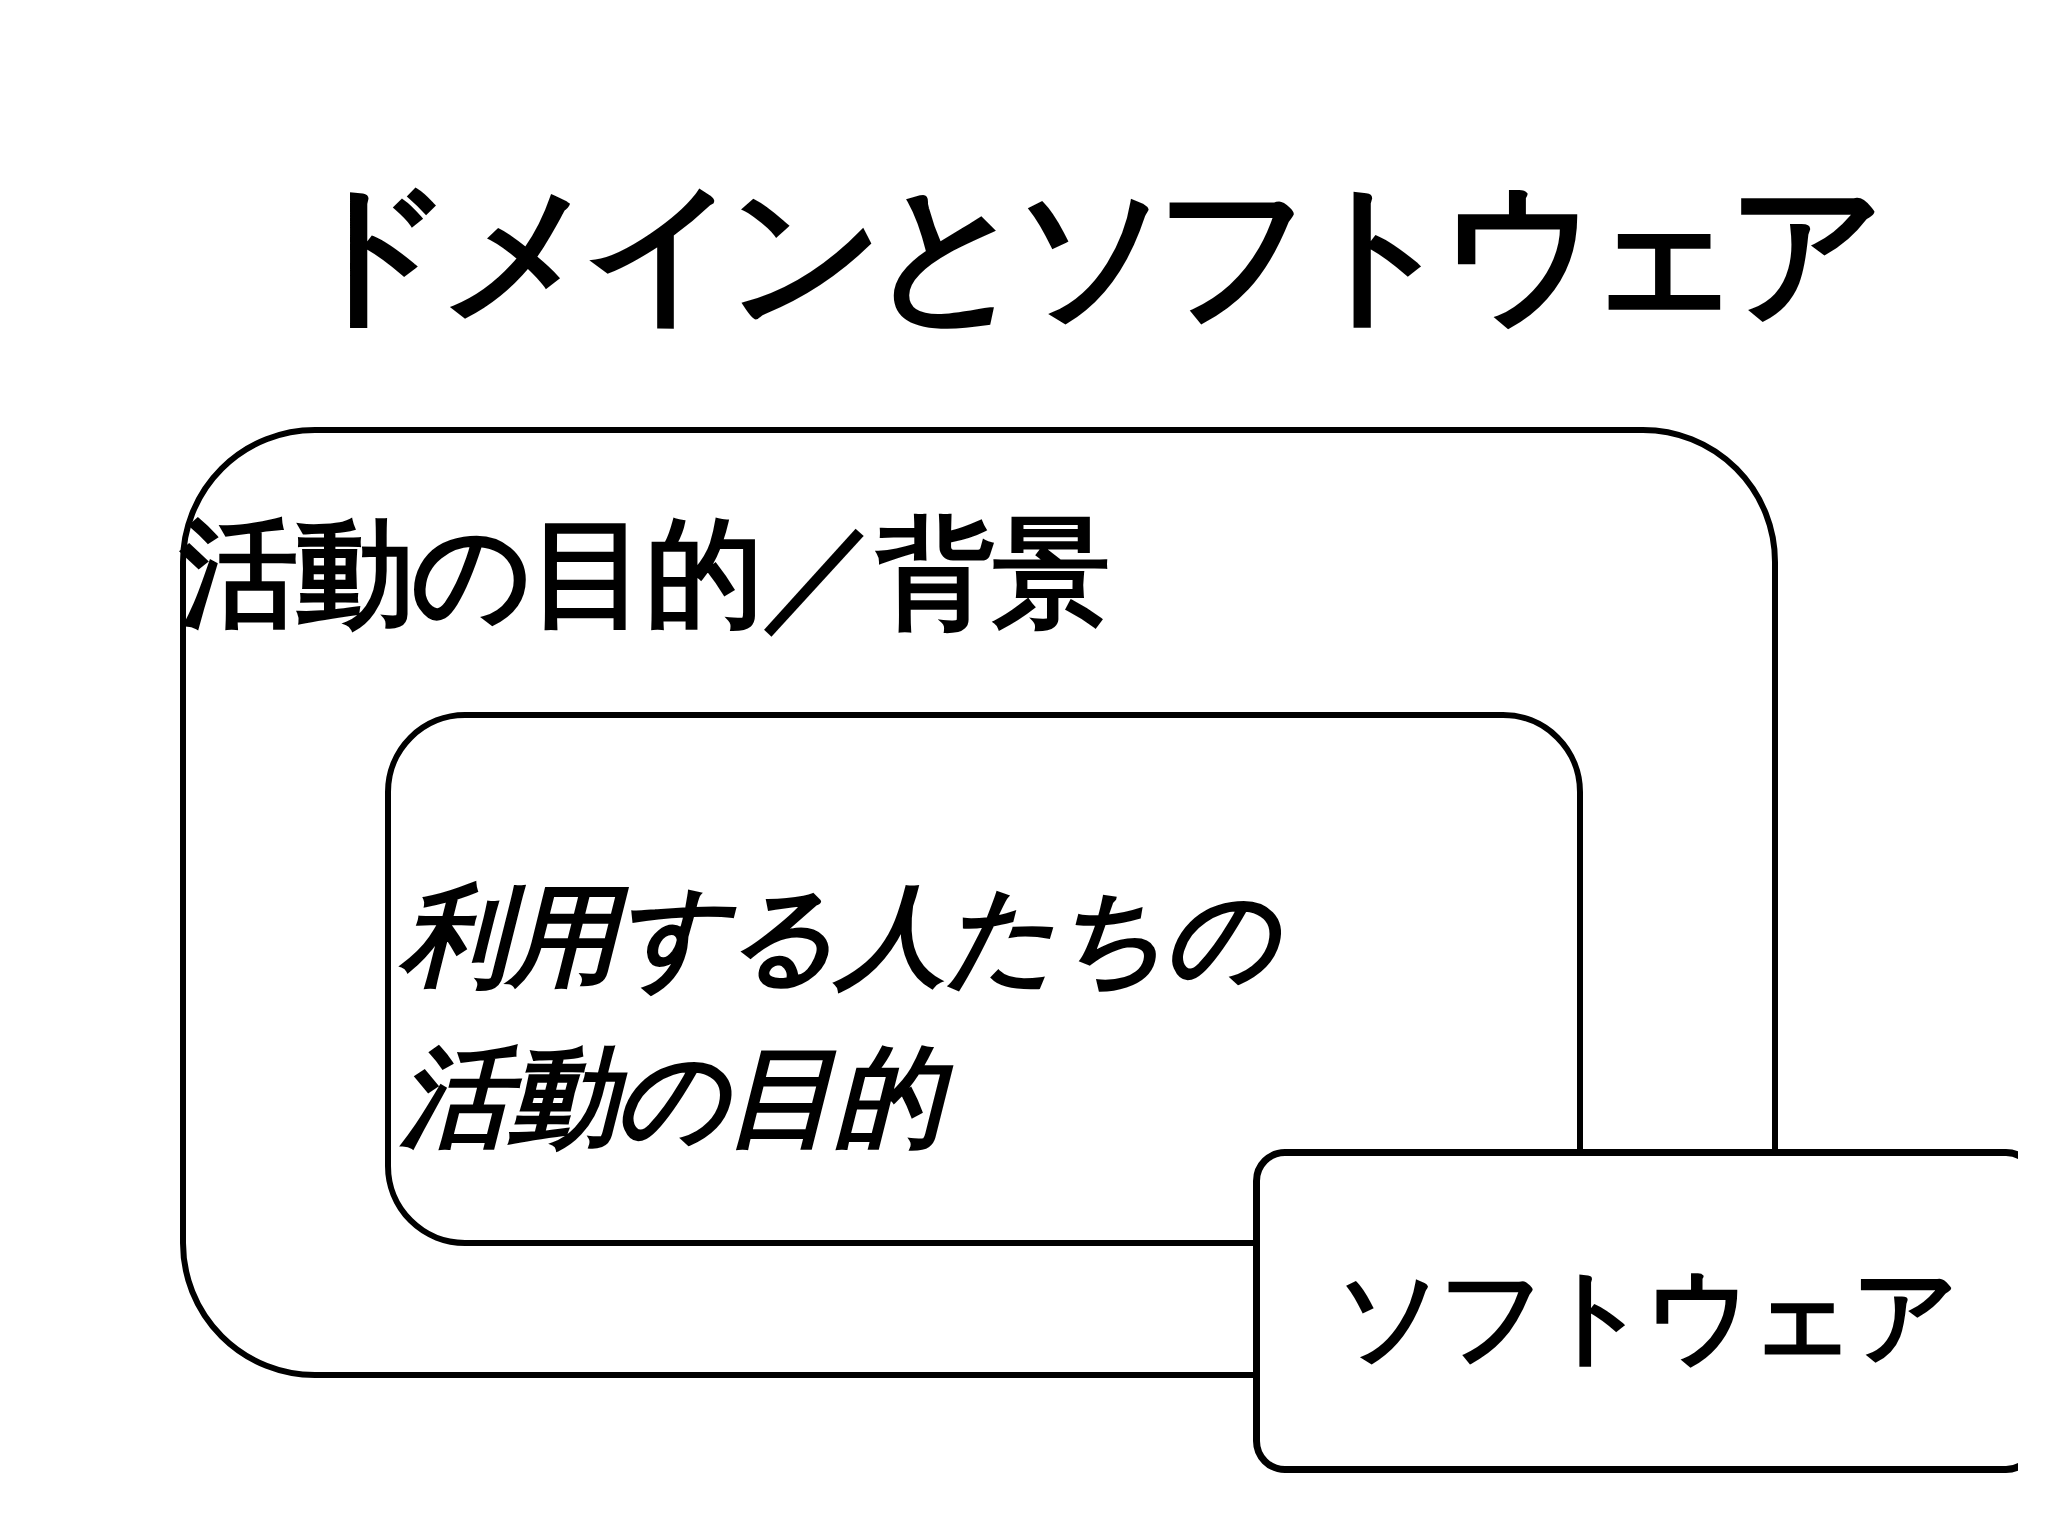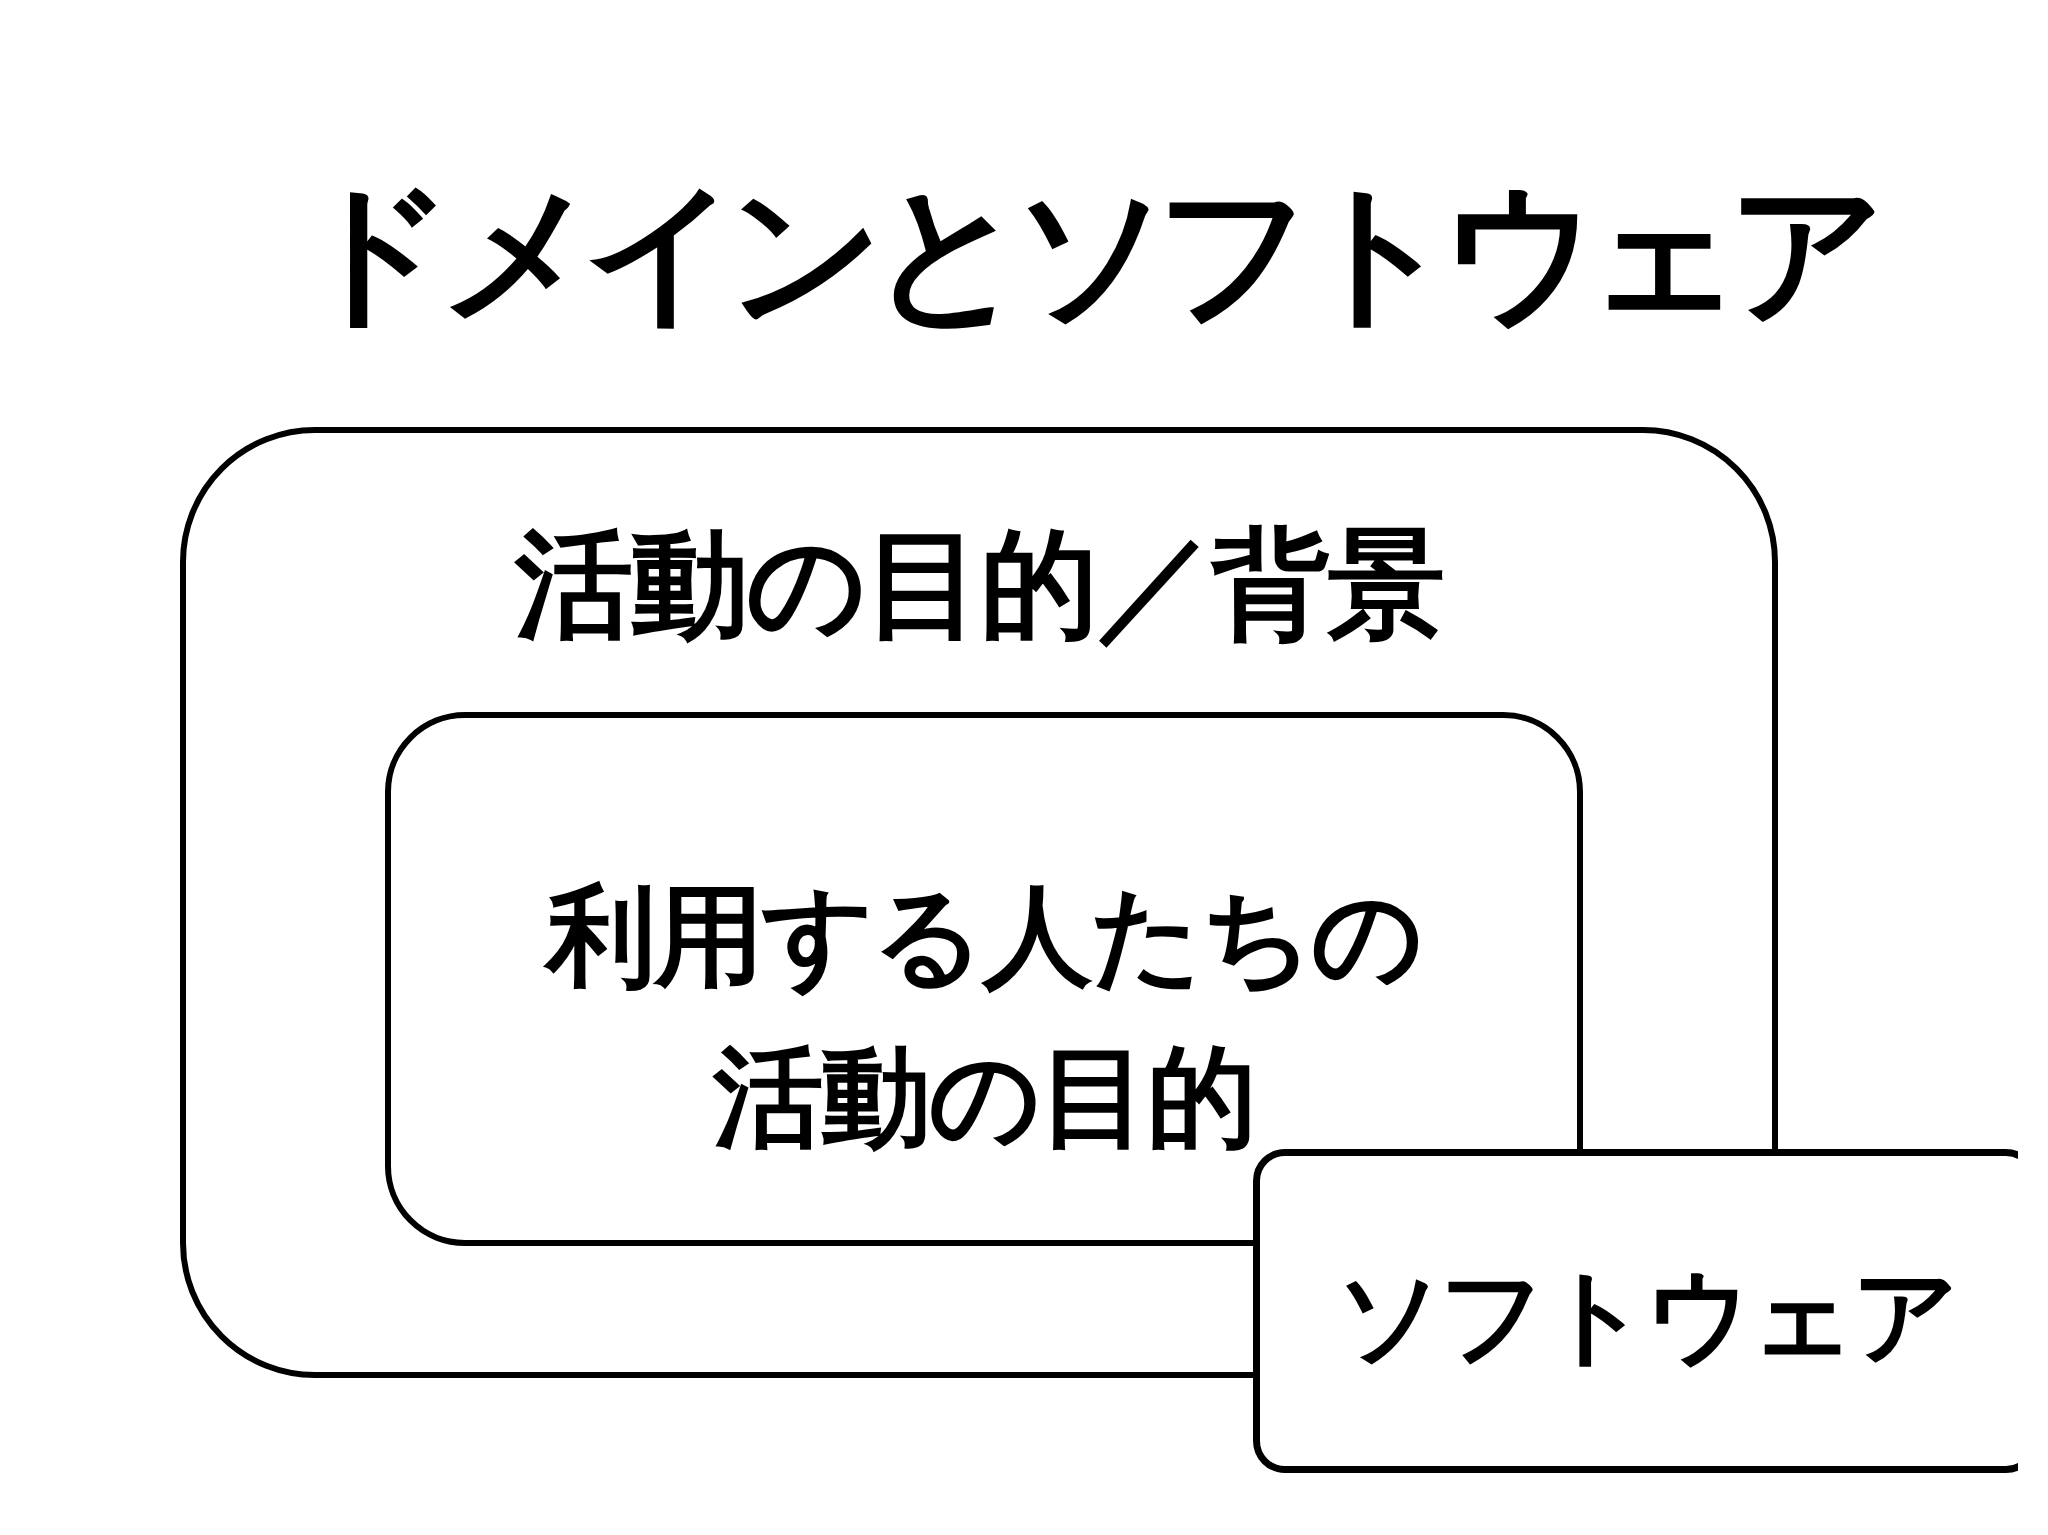--- a/index.html
+++ b/index.html
@@ -40,44 +40,45 @@
     left: 120px;
     top: 367px;
     width: 1598px;
     height: 951px;
     border-radius: 135px;
   }
   .outer-box-label {
     position: absolute;
     left: 120px;
     width: 1598px;
-    top: 451px;
-    text-align: center;
+    top: 440px;
+    text-align: left;
     font-size: 118px;
     line-height: 1.25;
     letter-spacing: -0.02em;
     white-space: nowrap;
   }
   .inner-box {
     left: 325px;
     top: 652px;
     width: 1198px;
     height: 534px;
     border-radius: 80px;
   }
   .inner-box-label {
     position: absolute;
     left: 325px;
     width: 1198px;
     top: 788px;
-    text-align: center;
+    text-align: left;
     font-size: 110px;
     line-height: 1.33;
     letter-spacing: -0.02em;
     white-space: nowrap;
+    font-style: italic;
   }
   .software-box {
     left: 1193px;
     top: 1089px;
     width: 785px;
     height: 324px;
     border-radius: 32px;
     border-width: 7px;
     display: flex;
     align-items: center;

